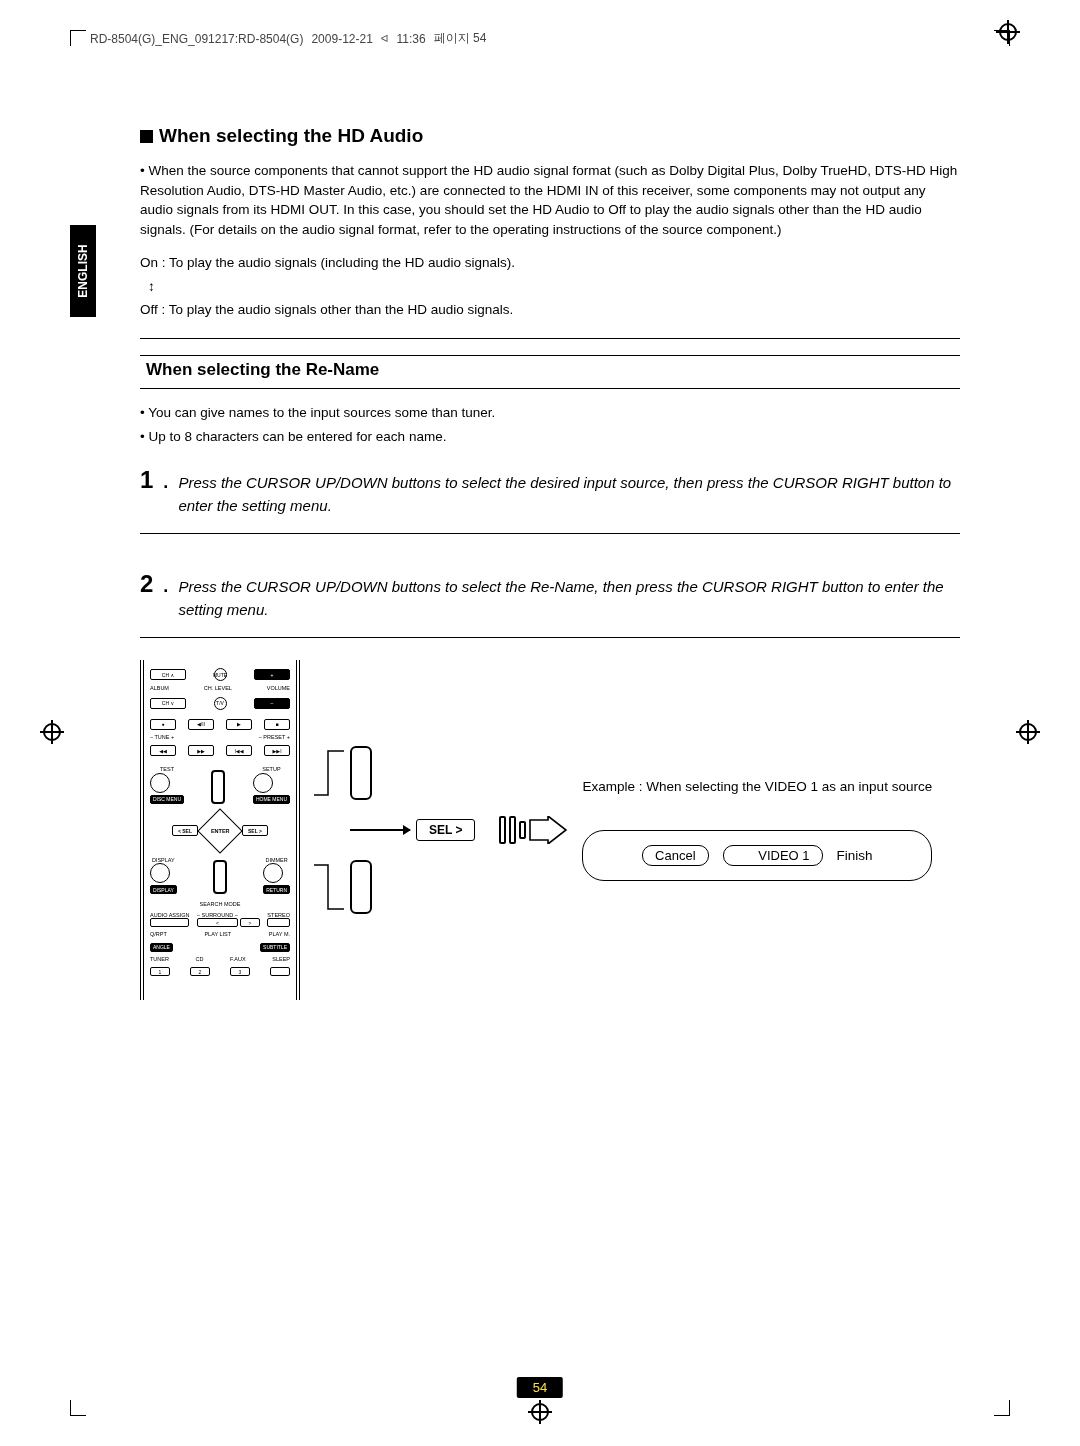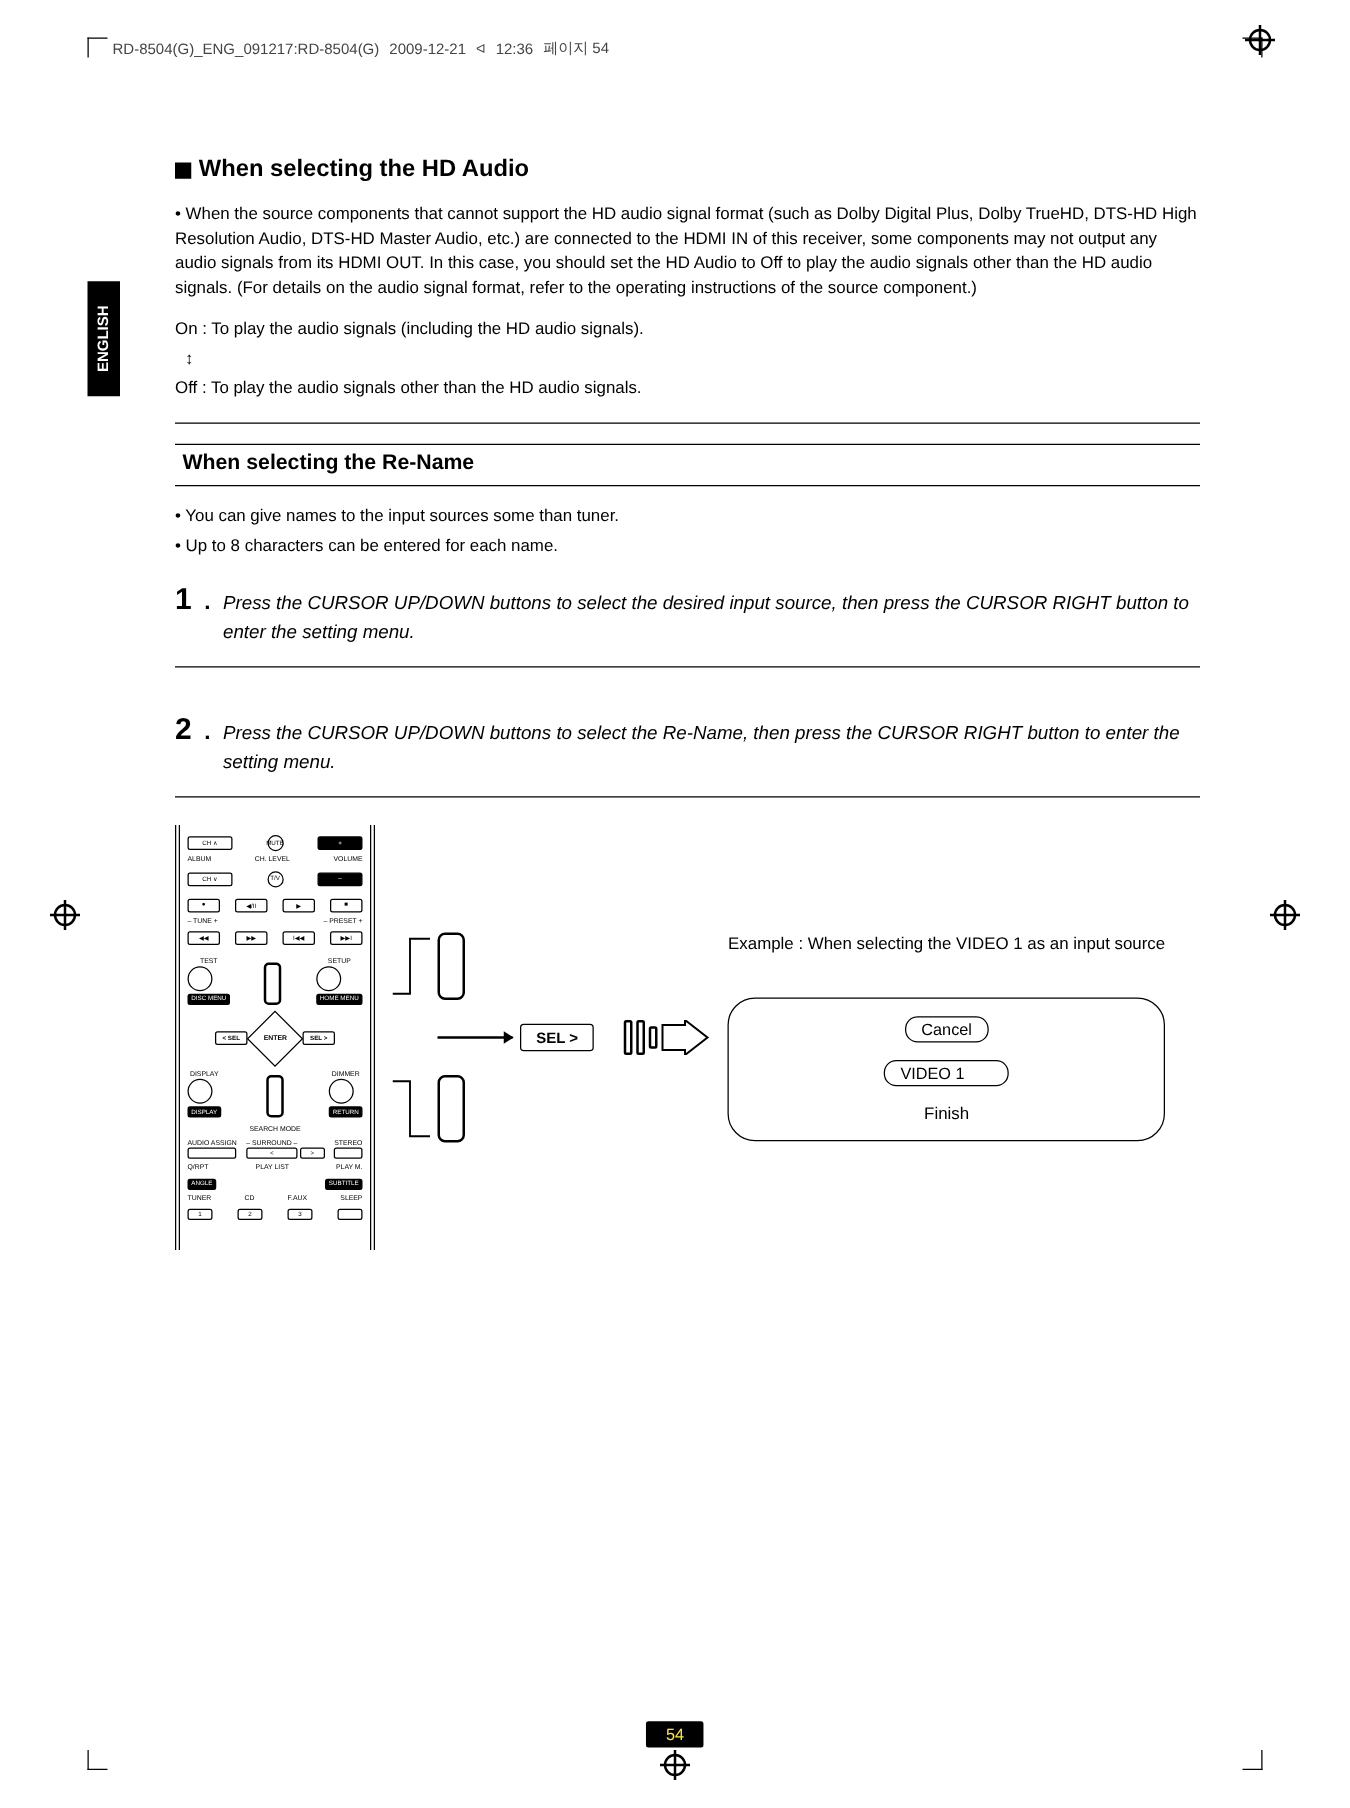--- a/index.html
+++ b/index.html
@@ -113,21 +113,21 @@
   .barcode { display:flex; align-items:center; gap:3px; }
   .barcode .bar { width:7px; height:28px; border:2px solid #000; border-radius:2px; }
   .barcode .bar.short { height:18px; }
   .cursor-arrow { width:40px; height:28px; position:relative; }
   .cursor-arrow svg { width:100%; height:100%; }
 
   .rightcol { display:flex; flex-direction:column; gap:36px; }
   .example-text { font-size:13.5px; }
   .roundbox {
     border:1.5px solid #000; border-radius:22px; padding:14px 24px;
-    display:flex; align-items:center; gap:14px; min-width:340px; justify-content:center;flex-direction:column;
+    display:flex; align-items:center; gap:14px; min-width:340px; justify-content:center;
   }
   .innerbtn { border:1.5px solid #000; border-radius:10px; padding:2px 12px; font-size:13px; }
   .finish { font-size:13.5px; }
 
   .page-num {
     position:absolute;
     bottom: 48px;
     left: 50%;
     transform: translateX(-50%);
     background:#000;
@@ -162,21 +162,21 @@
       <div class="circ"></div>
     </div>
 <div class="regmark bottom-reg">
       <div class="circ"></div>
     </div>
 
 <div class="header">
   <span>RD-8504(G)_ENG_091217:RD-8504(G)</span>
   <span>2009-12-21</span>
   <span class="arr">ᐊ</span>
-  <span>12:36</span>
+  <span>11:36</span>
   <span>페이지 54</span>
 </div>
 
 <div class="sidetab">
   <span>ENGLISH</span>
 </div>
 
 <div class="content">
 
 
@@ -392,21 +392,21 @@
         <svg viewBox="0 0 40 28">
               <path d="M2 4 L2 24 L20 24 L20 28 L38 14 L20 0 L20 4 Z" fill="none" stroke="#000" stroke-width="1.6"></path>
             </svg>
       </div>
     </div>
 
     <div class="rightcol">
       <div class="example-text">Example : When selecting the VIDEO 1 as an input source</div>
       <div class="roundbox">
         <div class="innerbtn"><span>Cancel</span></div>
-        <div class="innerbtn" style="min-width:100px; text-align:left;"><span>VIDEO 1</span></div>
+        <div class="innerbtn" style="min-width:100px; text-align:right;"><span>VIDEO 1</span></div>
         <div class="finish">Finish</div>
       </div>
     </div>
 
   </div>
 
 </div>
 
 <div class="page-num">54</div>
 

